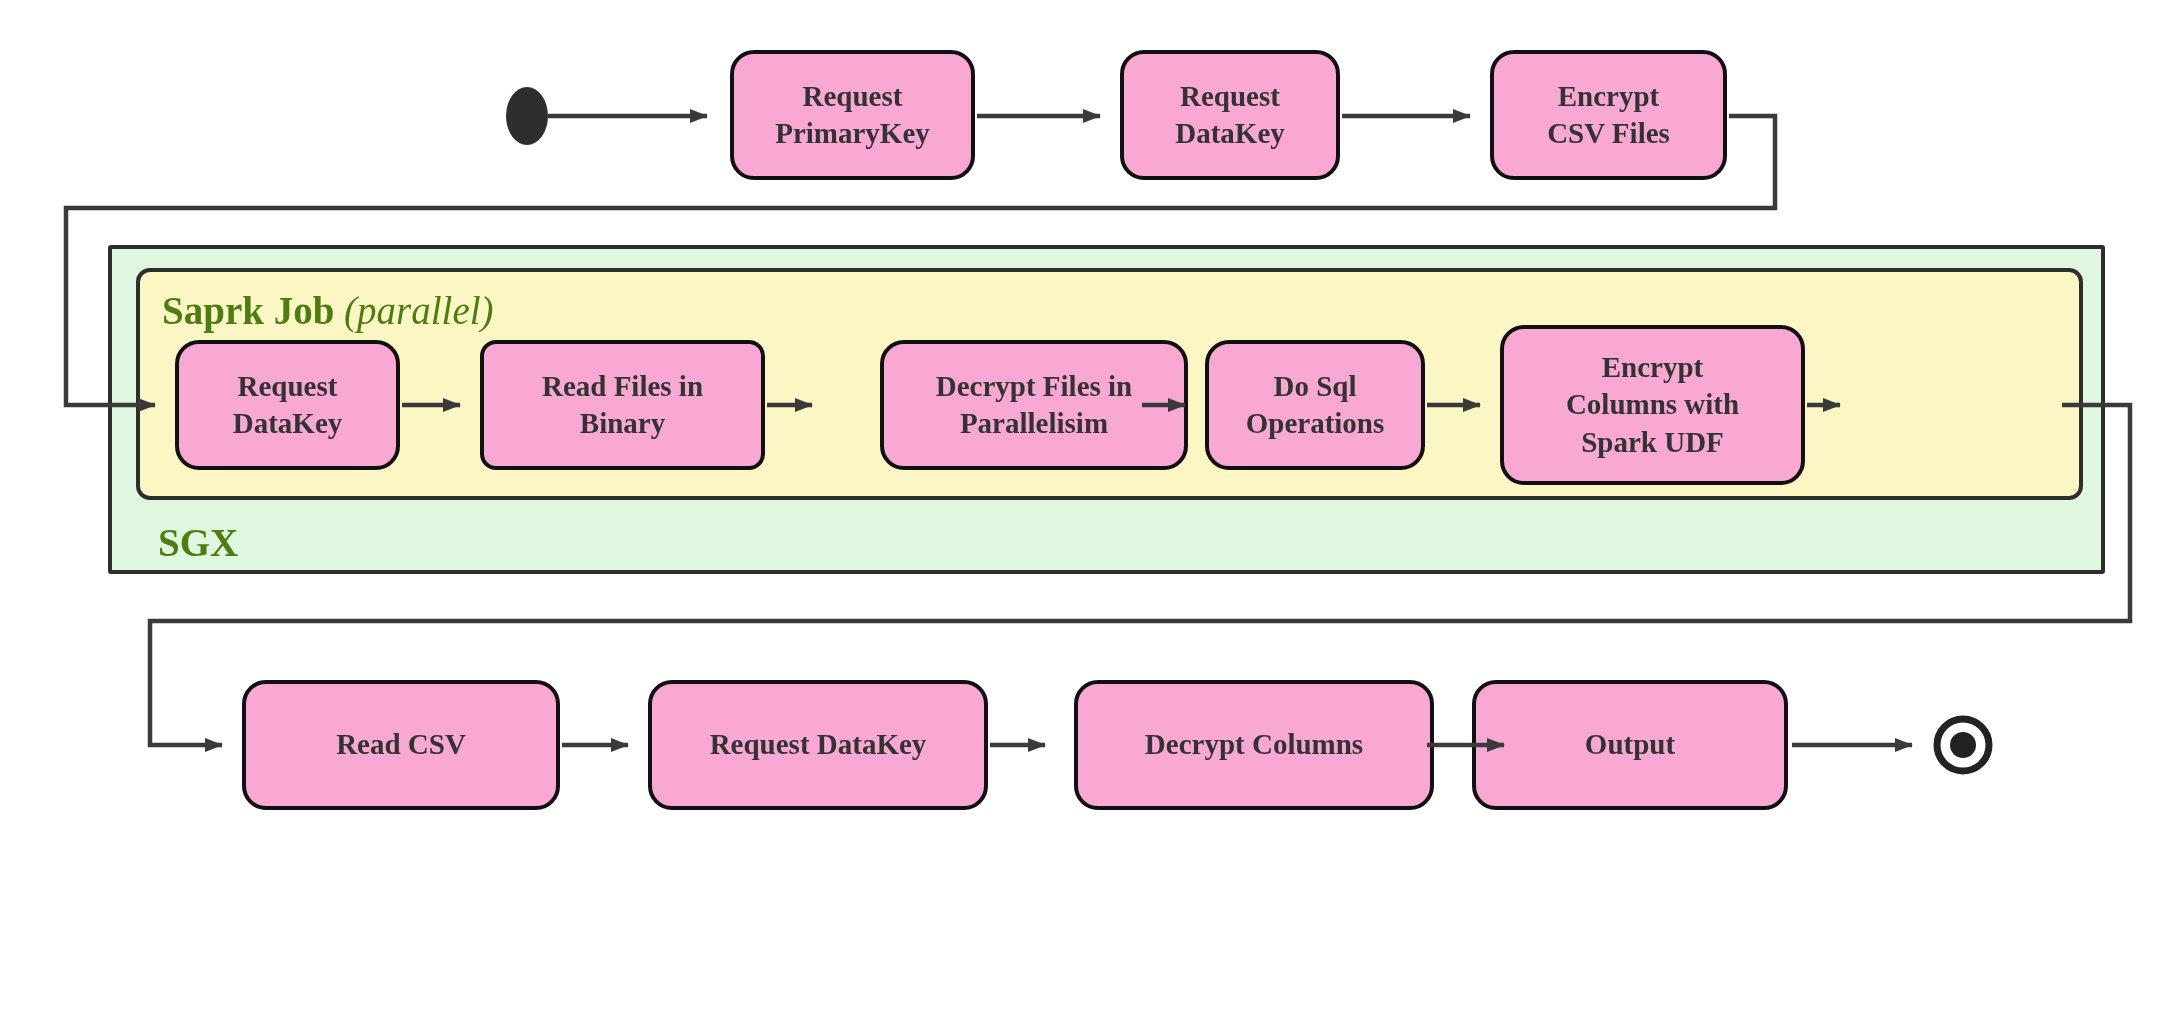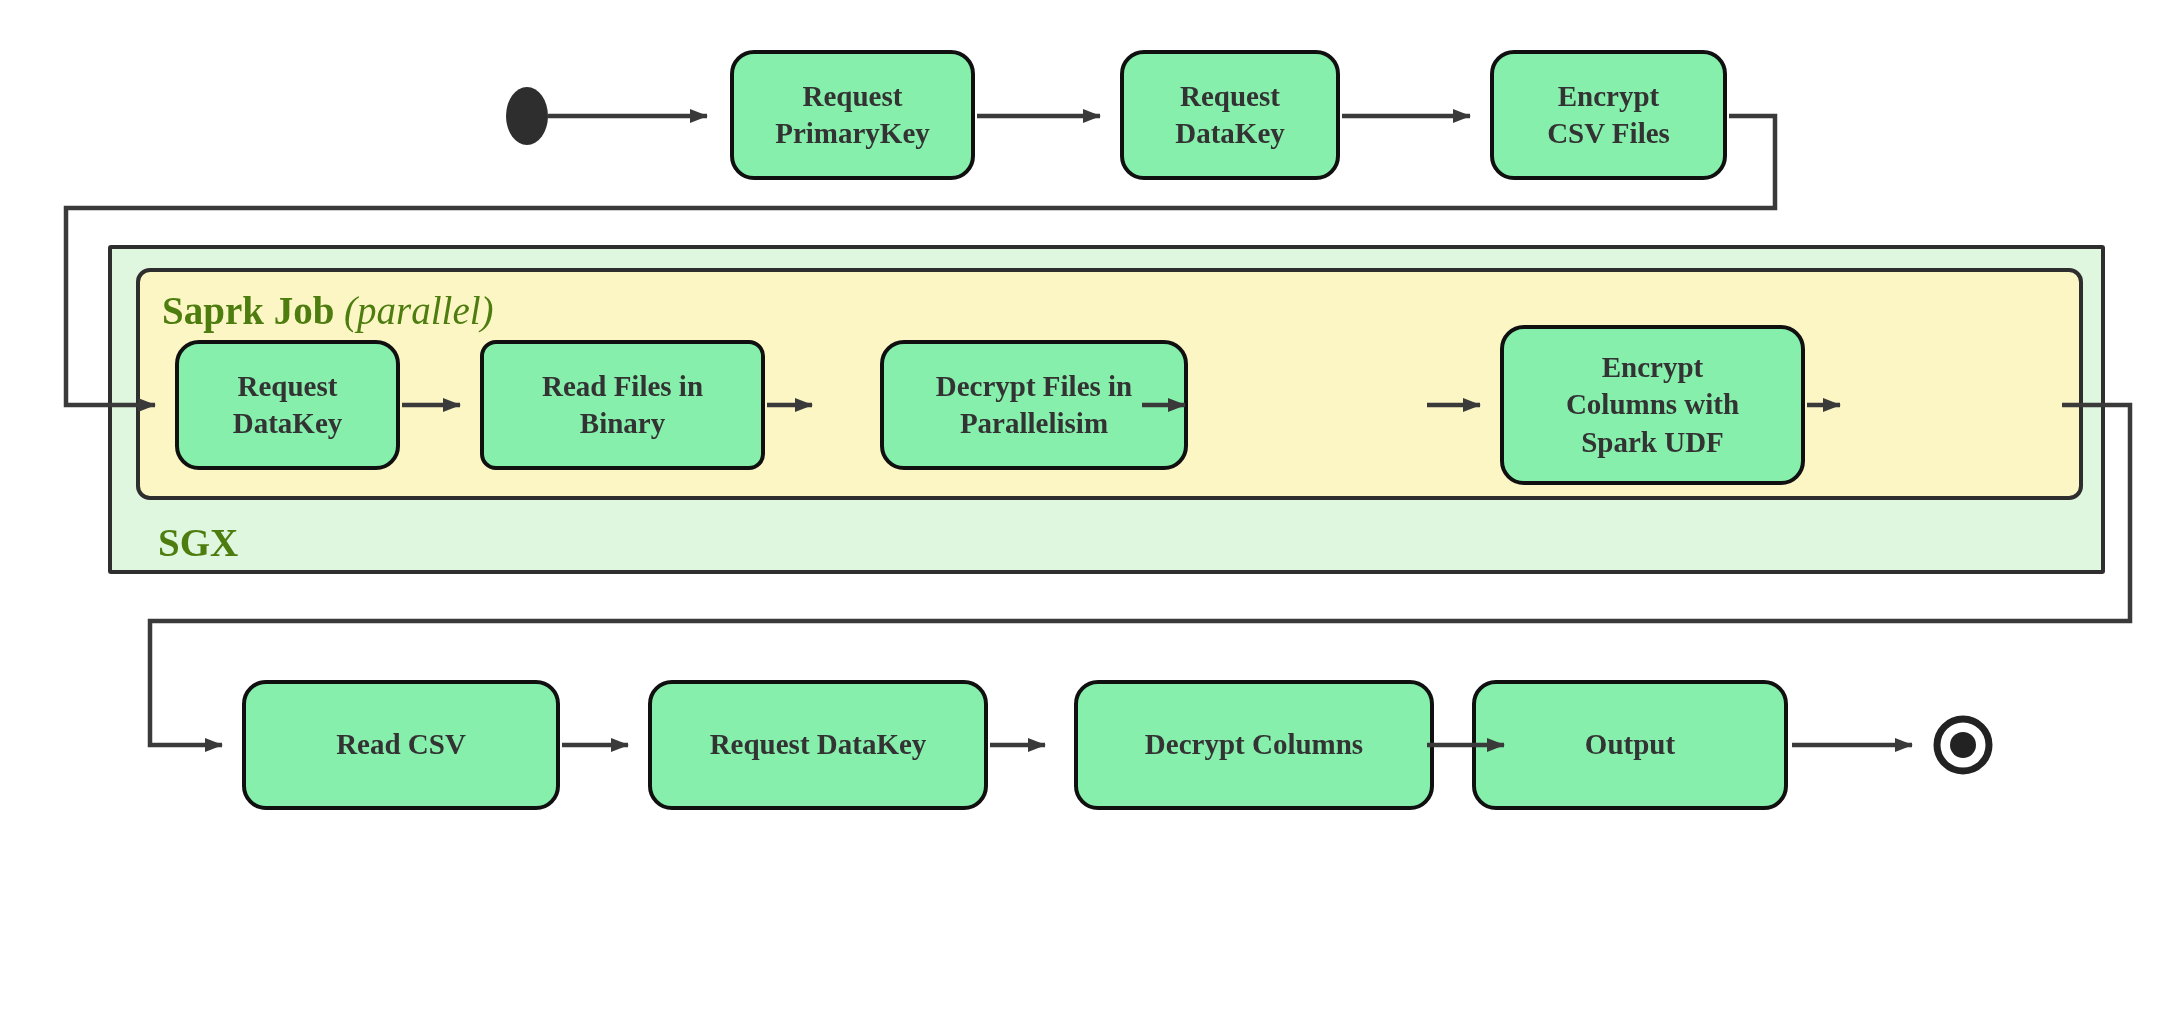--- a/index.html
+++ b/index.html
@@ -42,21 +42,21 @@
   .group-label .qualifier {
     font-weight: normal;
     font-style: italic;
   }
   .spark-label { left: 162px; top: 288px; }
   .sgx-label   { left: 158px; top: 520px; }
 
   .node {
     position: absolute;
     box-sizing: border-box;
-    background: #86efac;
+    background: #f9a8d4;
     border: 4px solid #101010;
     border-radius: 24px;
     color: #333333;
     font-size: 29px;
     font-weight: bold;
     line-height: 1.28;
     text-align: center;
     display: flex;
     align-items: center;
     justify-content: center;
@@ -127,20 +127,22 @@
 DataKey</div>
   <div class="node row1 n-encrypt-csv-files">Encrypt
 CSV Files</div>
 
   <div class="node row2 s-request-datakey">Request
 DataKey</div>
   <div class="node row2 s-read-files">Read Files in
 Binary</div>
   <div class="node row2 s-decrypt-files">Decrypt Files in
 Parallelisim</div>
+  <div class="node row2 s-do-sql">Do Sql
+Operations</div>
   <div class="node row2 s-encrypt-columns">Encrypt
 Columns with
 Spark UDF</div>
 
   <div class="node row3 n-read-csv">Read CSV</div>
   <div class="node row3 n-request-datakey-2">Request DataKey</div>
   <div class="node row3 n-decrypt-columns">Decrypt Columns</div>
   <div class="node row3 n-output">Output</div>
 
   <svg class="edges-layer" viewBox="0 0 2179 1036" xmlns="http://www.w3.org/2000/svg">

